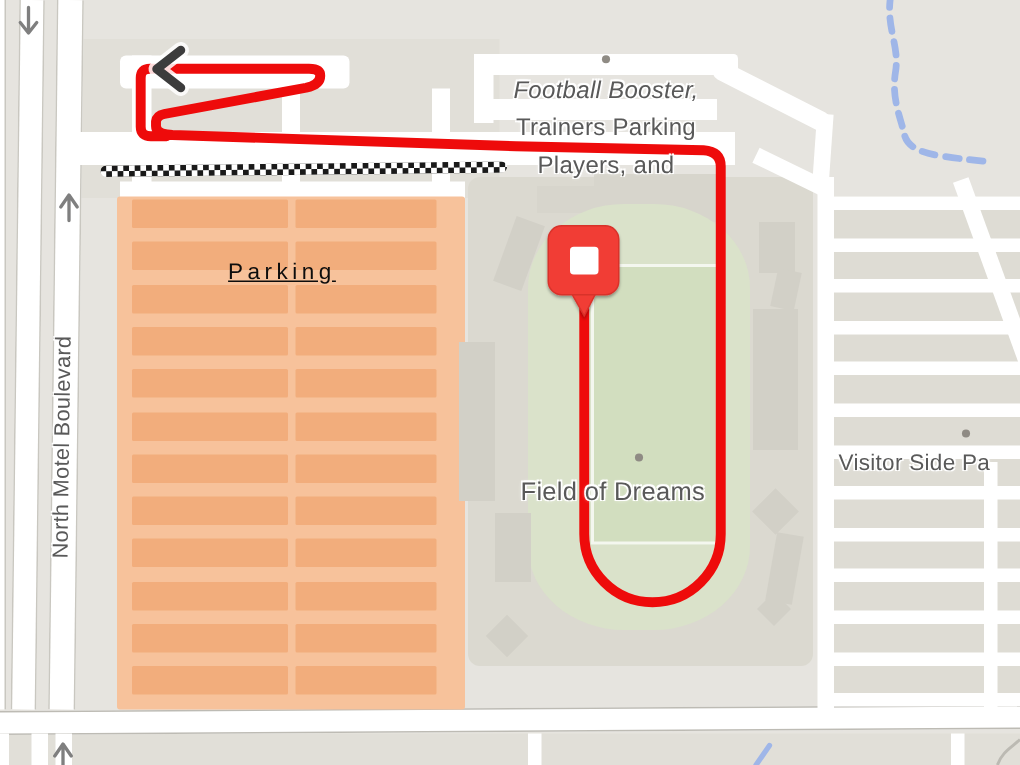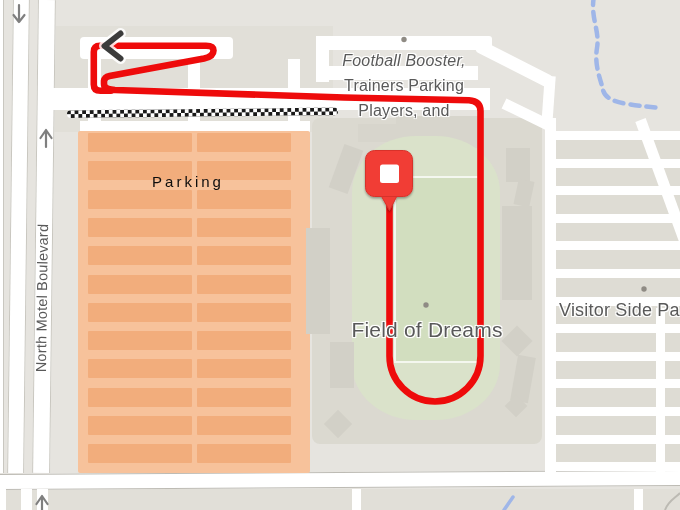--- a/index.html
+++ b/index.html
@@ -168,21 +168,21 @@
       <path d="M42 510 L42 498 M36.5 504 L42 496 L47.5 504"></path>
     </g>
   </svg>
 
   <div class="maplabel" style="left:294px;top:48px;width:220px;text-align:center;font-size:16px;line-height:25px;">
     <span style="position:static;display:block;font-style:italic;">Football Booster,</span>
     <span style="position:static;display:block;">Trainers Parking</span>
     <span style="position:static;display:block;">Players, and</span>
   </div>
 
-  <div class="maplabel" style="left:347px;top:318px;width:160px;text-align:center;font-size:21px;">Field of Dreams</div>
+  <div class="maplabel" style="left:347px;top:318px;width:160px;text-align:left;font-size:17px;">Field of Dreams</div>
 
-  <div class="maplabel" style="left:559px;top:300px;font-size:18px;">Visitor Side Pa</div>
+  <div class="maplabel" style="left:559px;top:300px;font-size:15px;">Visitor Side Pa</div>
 
-  <div style="left:118px;top:173px;width:140px;text-align:center;font-size:15px;letter-spacing:3px;color:#0D0D0D;">Parking</div>
+  <div style="left:118px;top:173px;width:140px;text-align:center;font-size:15px;letter-spacing:3px;color:#0D0D0D;text-decoration:underline;">Parking</div>
 
   <div class="maplabel" style="left:-68px;top:290px;width:220px;text-align:center;font-size:14.5px;transform:rotate(-89.2deg);">North Motel Boulevard</div>
 
 </div>
 
 </body></html>

